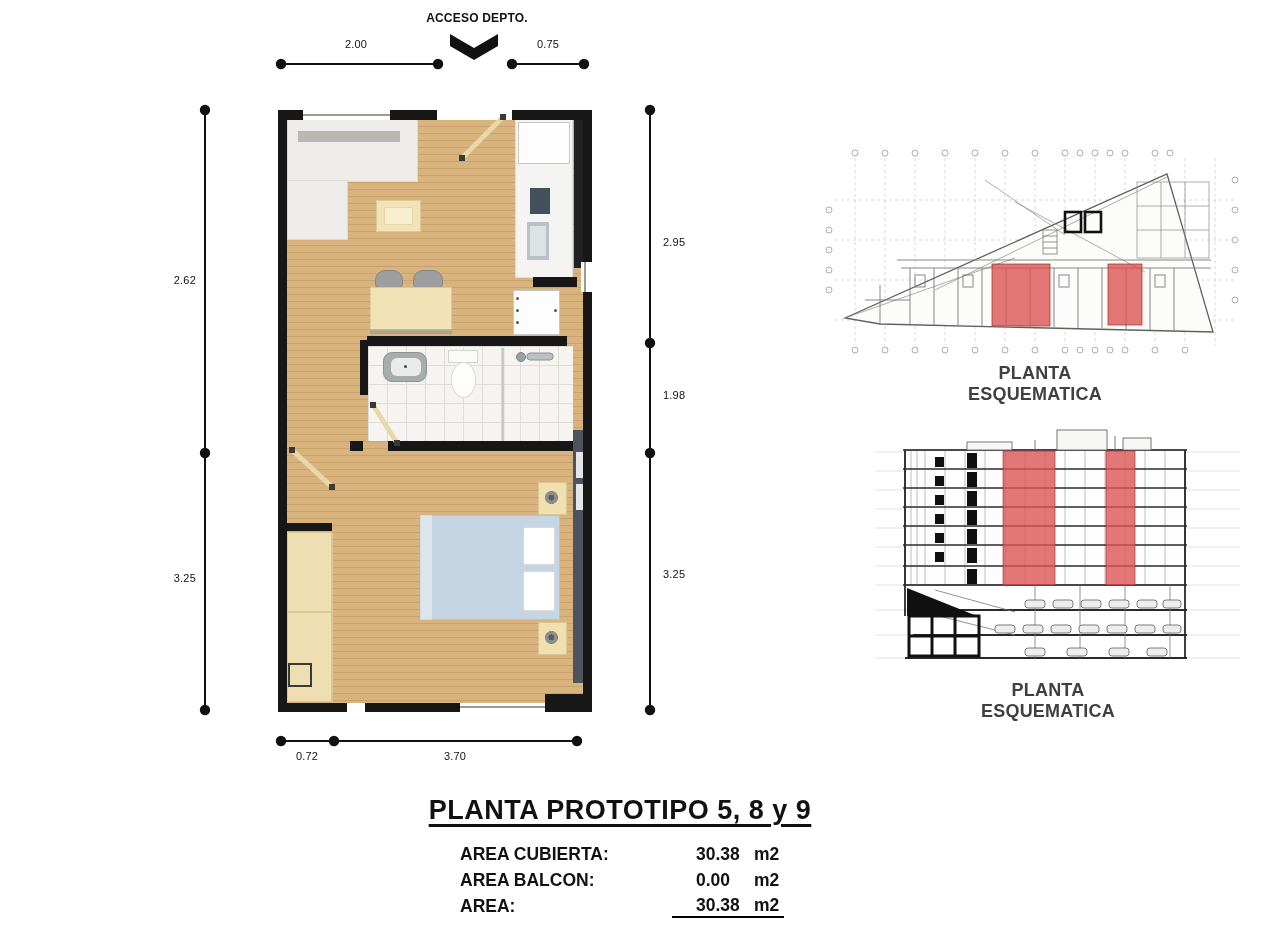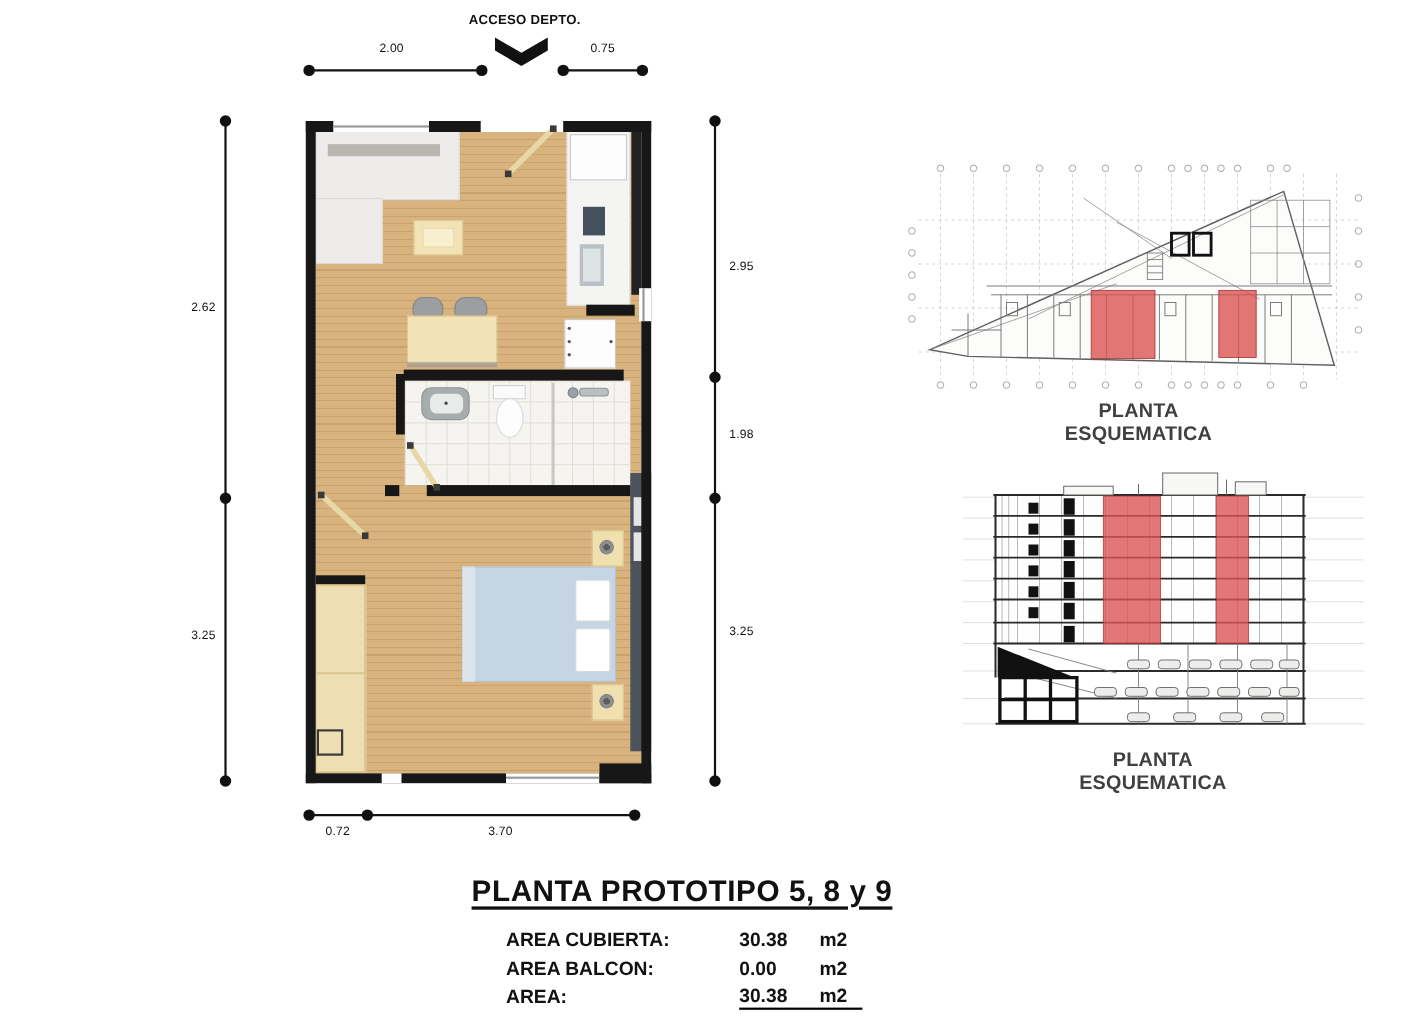--- a/index.html
+++ b/index.html
@@ -54,21 +54,21 @@
   .caption { position:absolute; color:#404040; font-weight:bold; font-size:18px; letter-spacing:.2px; }
 
   
   .sum-title { position:absolute; left:400px; top:795px; width:440px; text-align:center;
                font-size:27px; font-weight:bold; letter-spacing:.5px;
                text-decoration:underline; text-underline-offset:5px; text-decoration-thickness:3px; }
   .sum-table { position:absolute; left:460px; top:841px; }
   .sum-row { display:flex; height:26px; align-items:center; font-weight:bold; font-size:17.5px; }
   .sum-label { width:212px; }
   .sum-figures { display:flex; width:112px; }
-  .sum-value { width:73px; }
+  .sum-value { width:73px;margin-left:24px; }
   .sum-unit { width:38px; }
   .sum-underline { border-bottom:2.5px solid #000; }
 </style>
 </head>
 <body>
 
 <div class="canvas">
 
   <div class="dim-label center" style="left:407px; top:11px; width:140px; font-size:12px; font-weight:bold;">ACCESO DEPTO.</div>
 

